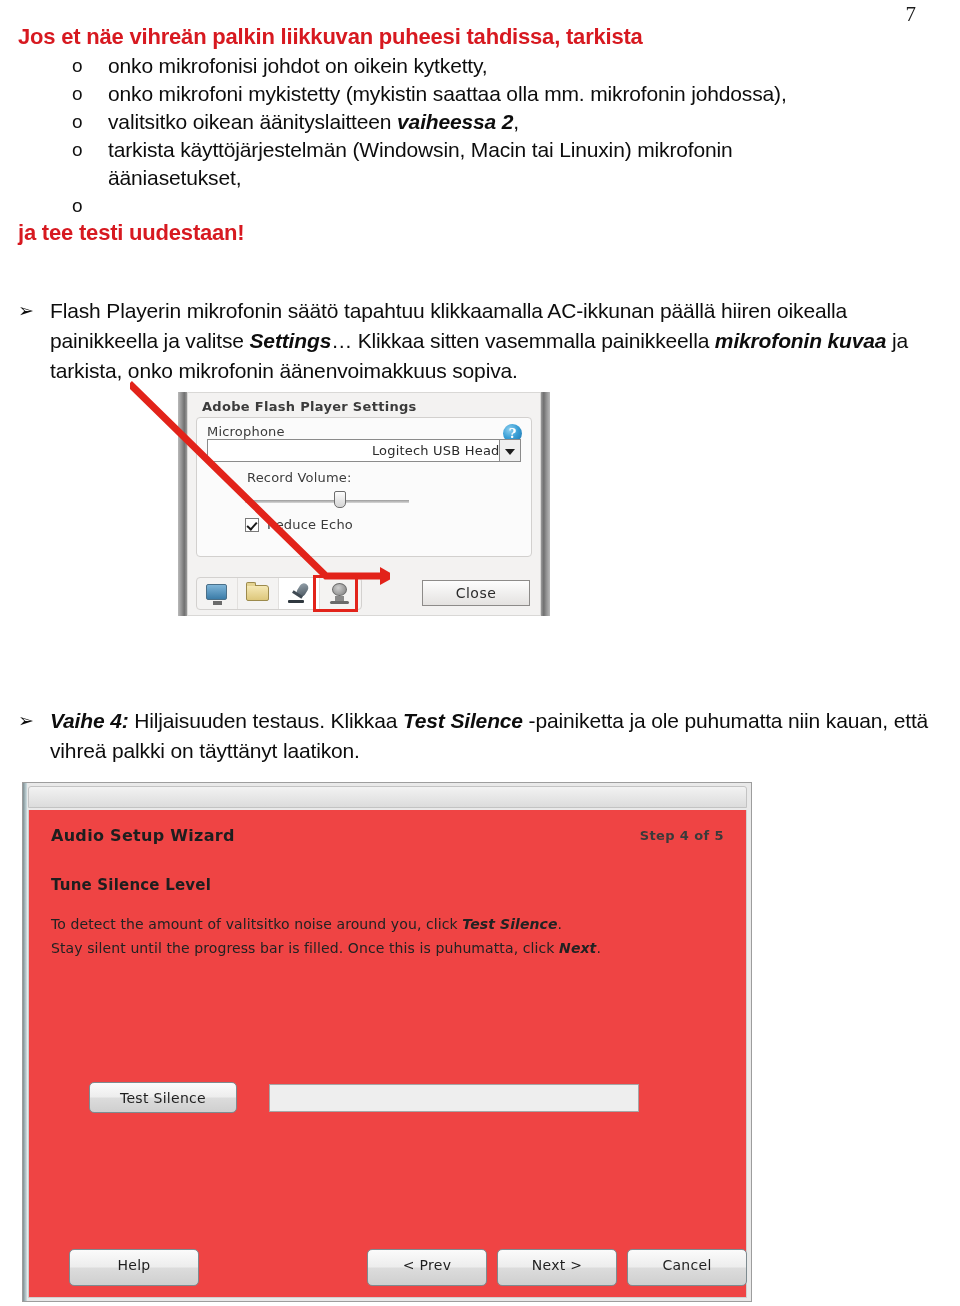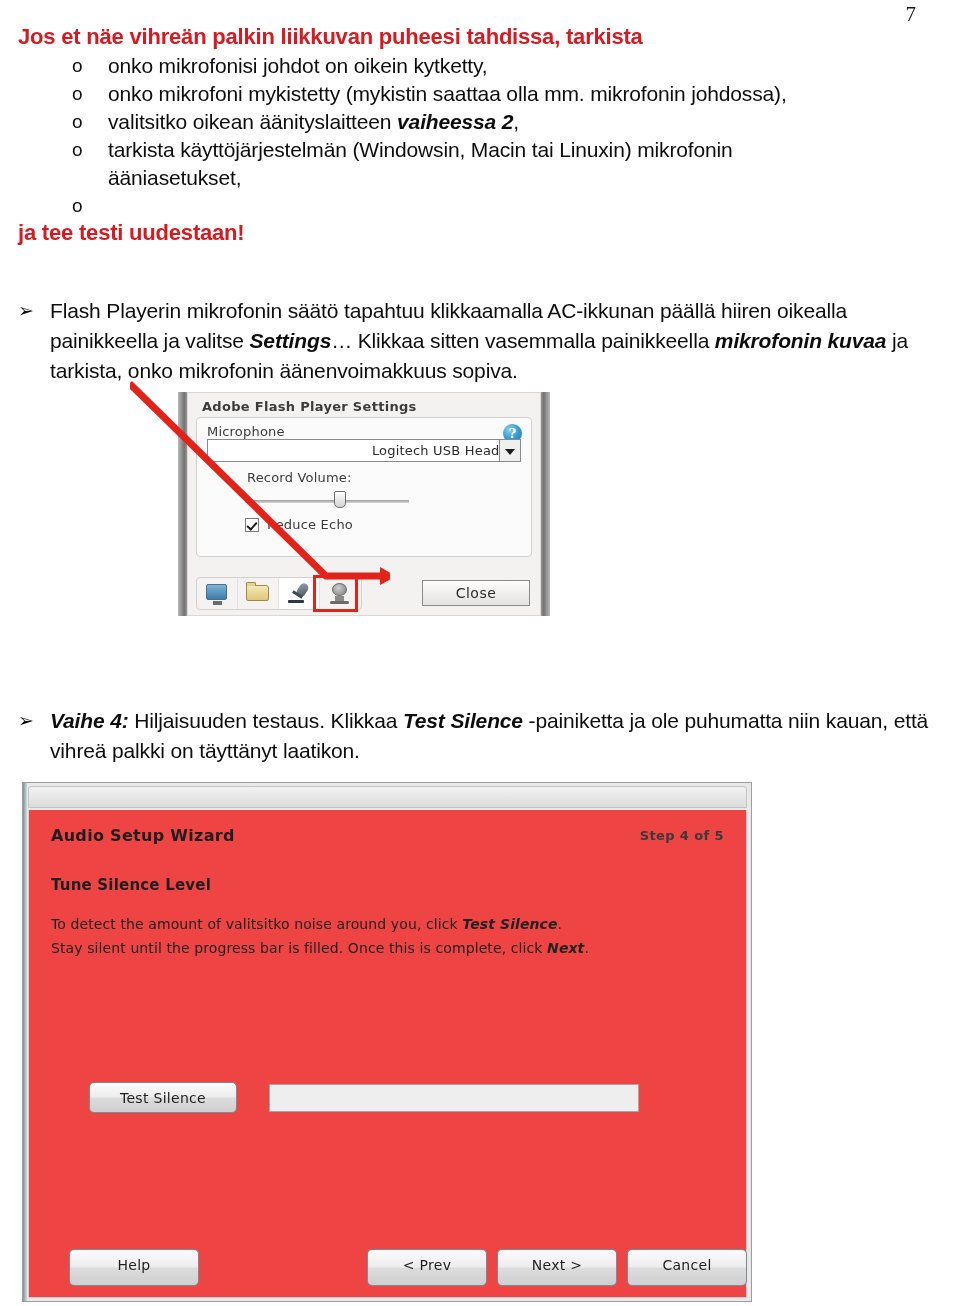--- a/index.html
+++ b/index.html
@@ -649,21 +649,21 @@
       <span class="wiz-title">Audio Setup Wizard</span>
       <span class="wiz-step">Step 4 of 5</span>
     </div>
 
     <div class="wiz-sub">Tune Silence Level</div>
 
     <div class="wiz-line first">
       <span>To detect the amount of valitsitko noise around you, click </span><b>Test Silence</b><span>.</span>
     </div>
     <div class="wiz-line">
-      <span>Stay silent until the progress bar is filled. Once this is complete, click </span><b>Next</b><span>.</span>
+      <span>Stay silent until the progress bar is filled. Once this is puhumatta, click </span><b>Next</b><span>.</span>
     </div>
 
     <div class="wiz-testrow">
       <div class="wiz-btn test-silence-btn">Test Silence</div>
       <div class="progress-bar"></div>
     </div>
 
     <div class="wiz-sep"></div>
 
     <div class="wiz-footer">

